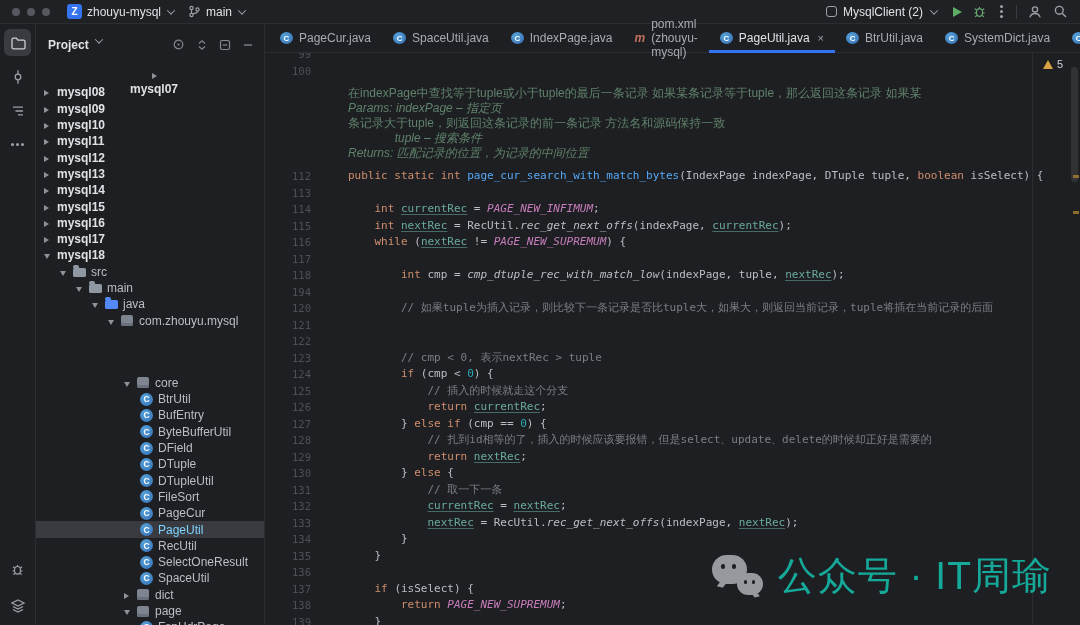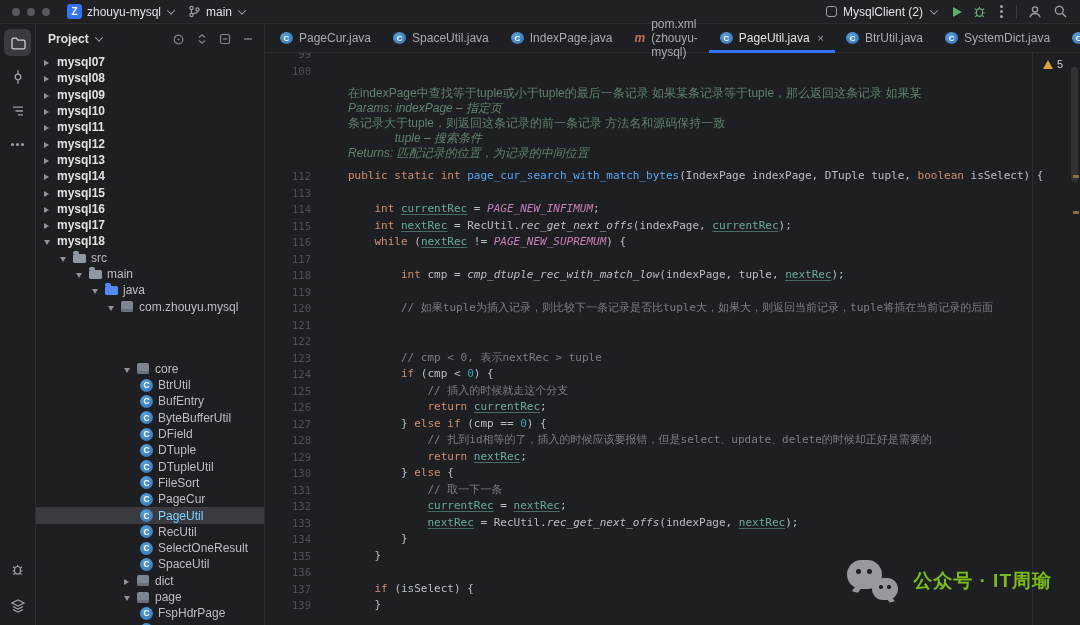--- a/index.html
+++ b/index.html
@@ -36,21 +36,21 @@
 
   
   .stripe { width:36px; flex:0 0 36px; border-right:1px solid #2B2D31; position:relative;
     display:flex; flex-direction:column; align-items:center; padding-top:5px; gap:7px; }
   .stripe-btn { width:27px; height:27px; border-radius:6px; display:flex; align-items:center; justify-content:center; }
   .stripe-btn.active { background:#393B40; }
   .stripe-bottom { position:absolute; bottom:6px; display:flex; flex-direction:column; gap:9px; align-items:center; }
 
   
   .project { width:229px; flex:0 0 229px; border-right:1px solid #2B2D31; display:flex; flex-direction:column; min-height:0; }
-  .project-header { height:30px; flex:0 0 30px; display:flex; align-items:center; padding:0 10px 0 12px; gap:5px; }
+  .project-header { height:30px; flex:0 0 30px; display:flex; align-items:flex-start; padding:0 10px 0 12px; gap:5px;margin-top:14px; }
   .ph-title { color:#DFE1E5; font-weight:600; }
   .ph-icons { margin-left:auto; display:flex; align-items:center; gap:11px; }
   .ph-ico { opacity:.8; display:flex; align-items:center; }
   .tree { flex:1; overflow:hidden; }
   .tree-row { height:16.3px; display:flex; align-items:center; white-space:nowrap; }
   .tree-row.selected { background:#393B40; }
   .tree-row.selected .tree-label { color:#7dd3fc; }
   .tri { flex:0 0 13px; display:inline-block; }
   .tri::before { content:""; display:inline-block; }
   .tri-right::before { border-left:5px solid #8E9299; border-top:3.5px solid transparent; border-bottom:3.5px solid transparent; }
@@ -98,21 +98,21 @@
 
   .margin-guide { position:absolute; top:0; bottom:0; left:767px; width:1px; background:#2B2D31; }
   .scroll-thumb { position:absolute; right:2px; top:14px; width:7px; height:115px; background:rgba(255,255,255,.09); border-radius:4px; }
   .tick { position:absolute; right:1px; width:6px; height:3px; background:#A8812F; opacity:.8; }
   .inspect-widget { position:absolute; top:4px; right:13px; display:flex; align-items:center; gap:4px;
     font-family:"Liberation Sans",sans-serif; font-size:11px; color:#CED0D6; background:rgba(30,31,34,.7); padding:1px 4px; border-radius:4px; }
   .warn-tri { width:0; height:0; border-left:5px solid transparent; border-right:5px solid transparent; border-bottom:9px solid #D9A343; }
 
   
   .watermark { position:absolute; right:28px; bottom:22px; display:flex; align-items:center; gap:14px; opacity:.9; }
-  .wm-text { color:#84cc16; font-family:"Liberation Sans","DejaVu Sans",sans-serif; font-size:19px; font-weight:700; letter-spacing:1px; }
+  .wm-text { color:#14b8a6; font-family:"Liberation Sans","DejaVu Sans",sans-serif; font-size:39px; font-weight:400; letter-spacing:1px; }
   .wc { position:relative; width:52px; height:44px; }
   .wc .b1 { position:absolute; left:0; top:1px; width:35px; height:29px; background:#A4A7AB; border-radius:16px; }
   .wc .b1::before, .wc .b1::after { content:""; position:absolute; top:9px; width:4.5px; height:4.5px; border-radius:50%; background:#1E1F22; }
   .wc .b1::before { left:9px; } .wc .b1::after { left:20px; }
   .wc .b2 { position:absolute; right:1px; bottom:3px; width:26px; height:22px; background:#A4A7AB; border-radius:12px; }
   .wc .b2::before, .wc .b2::after { content:""; position:absolute; top:7px; width:3.5px; height:3.5px; border-radius:50%; background:#1E1F22; }
   .wc .b2::before { left:7px; } .wc .b2::after { left:15px; }
   .wc .t1 { position:absolute; left:7px; top:26px; width:7px; height:7px; background:#A4A7AB; transform:skewX(-30deg) rotate(12deg); }
   .wc .t2 { position:absolute; right:6px; bottom:1px; width:6px; height:6px; background:#A4A7AB; transform:skewX(30deg) rotate(-12deg); }
 
@@ -229,21 +229,21 @@
             </svg>
           </span>
           <span class="ph-ico">
             <svg class="icon" width="12" height="12" viewBox="0 0 12 12" fill="none" stroke="#9DA0A8" stroke-width="1.4">
               <path d="M2 6h8"></path>
             </svg>
           </span>
         </span>
       </div>
       <div class="tree" id="tree">
-          <div class="tree-row" style="padding-left: 8px;">
+          <div class="tree-row" style="padding-left: 8px; flex-direction: column;">
             <span class="tri tri-right"></span>
             <span class="tree-label bold">mysql07</span>
           </div>
           <div class="tree-row" style="padding-left: 8px;">
             <span class="tri tri-right"></span>
             <span class="tree-label bold">mysql08</span>
           </div>
           <div class="tree-row" style="padding-left: 8px;">
             <span class="tri tri-right"></span>
             <span class="tree-label bold">mysql09</span>
@@ -430,39 +430,40 @@
             <div class="line doc"><span class="ln"></span><span class="lc"><span class="t-d">条记录大于tuple，则返回这条记录的前一条记录 方法名和源码保持一致</span></span></div>
             <div class="line doc"><span class="ln"></span><span class="lc"><span class="t-dt">              tuple – 搜索条件</span></span></div>
             <div class="line doc"><span class="ln"></span><span class="lc"><span class="t-dt">Returns: </span><span class="t-dt">匹配记录的位置，为记录的中间位置</span></span></div>
             <div class="line"><span class="ln">112</span><span class="lc"><span class="t-k">public static int </span><span class="t-m">page_cur_search_with_match_bytes</span><span class="t-p">(IndexPage indexPage, DTuple tuple, </span><span class="t-k">boolean</span><span class="t-p"> isSelect) {</span></span></div>
             <div class="line"><span class="ln">113</span><span class="lc"></span></div>
             <div class="line"><span class="ln">114</span><span class="lc"><span class="t-p">    </span><span class="t-k">int </span><span class="t-v">currentRec</span><span class="t-p"> = </span><span class="t-o">PAGE_NEW_INFIMUM</span><span class="t-p">;</span></span></div>
             <div class="line"><span class="ln">115</span><span class="lc"><span class="t-p">    </span><span class="t-k">int </span><span class="t-v">nextRec</span><span class="t-p"> = RecUtil.</span><span class="t-s">rec_get_next_offs</span><span class="t-p">(indexPage, </span><span class="t-v">currentRec</span><span class="t-p">);</span></span></div>
             <div class="line"><span class="ln">116</span><span class="lc"><span class="t-p">    </span><span class="t-k">while </span><span class="t-p">(</span><span class="t-v">nextRec</span><span class="t-p"> != </span><span class="t-o">PAGE_NEW_SUPREMUM</span><span class="t-p">) {</span></span></div>
             <div class="line"><span class="ln">117</span><span class="lc"></span></div>
             <div class="line"><span class="ln">118</span><span class="lc"><span class="t-p">        </span><span class="t-k">int </span><span class="t-p">cmp = </span><span class="t-s">cmp_dtuple_rec_with_match_low</span><span class="t-p">(indexPage, tuple, </span><span class="t-v">nextRec</span><span class="t-p">);</span></span></div>
-            <div class="line"><span class="ln">119</span><span class="lc"></span></div>
+            <div class="line"><span class="ln">194</span><span class="lc"></span></div>
             <div class="line"><span class="ln">120</span><span class="lc"><span class="t-p">        </span><span class="t-c">// 如果tuple为插入记录，则比较下一条记录是否比tuple大，如果大，则返回当前记录，tuple将插在当前记录的后面</span></span></div>
             <div class="line"><span class="ln">121</span><span class="lc"><span class="t-p">        </span></span></div>
             <div class="line"><span class="ln">122</span><span class="lc"></span></div>
             <div class="line"><span class="ln">123</span><span class="lc"><span class="t-p">        </span><span class="t-c">// cmp &lt; 0, 表示nextRec &gt; tuple</span></span></div>
             <div class="line"><span class="ln">124</span><span class="lc"><span class="t-p">        </span><span class="t-k">if </span><span class="t-p">(cmp &lt; </span><span class="t-n">0</span><span class="t-p">) {</span></span></div>
             <div class="line"><span class="ln">125</span><span class="lc"><span class="t-p">            </span><span class="t-c">// 插入的时候就走这个分支</span></span></div>
             <div class="line"><span class="ln">126</span><span class="lc"><span class="t-p">            </span><span class="t-k">return </span><span class="t-v">currentRec</span><span class="t-p">;</span></span></div>
             <div class="line"><span class="ln">127</span><span class="lc"><span class="t-p">        } </span><span class="t-k">else if </span><span class="t-p">(cmp == </span><span class="t-n">0</span><span class="t-p">) {</span></span></div>
             <div class="line"><span class="ln">128</span><span class="lc"><span class="t-p">            </span><span class="t-c">// 扎到id相等的了，插入的时候应该要报错，但是select、update、delete的时候却正好是需要的</span></span></div>
             <div class="line"><span class="ln">129</span><span class="lc"><span class="t-p">            </span><span class="t-k">return </span><span class="t-v">nextRec</span><span class="t-p">;</span></span></div>
             <div class="line"><span class="ln">130</span><span class="lc"><span class="t-p">        } </span><span class="t-k">else </span><span class="t-p">{</span></span></div>
             <div class="line"><span class="ln">131</span><span class="lc"><span class="t-p">            </span><span class="t-c">// 取一下一条</span></span></div>
             <div class="line"><span class="ln">132</span><span class="lc"><span class="t-p">            </span><span class="t-v">currentRec</span><span class="t-p"> = </span><span class="t-v">nextRec</span><span class="t-p">;</span></span></div>
             <div class="line"><span class="ln">133</span><span class="lc"><span class="t-p">            </span><span class="t-v">nextRec</span><span class="t-p"> = RecUtil.</span><span class="t-s">rec_get_next_offs</span><span class="t-p">(indexPage, </span><span class="t-v">nextRec</span><span class="t-p">);</span></span></div>
             <div class="line"><span class="ln">134</span><span class="lc"><span class="t-p">        }</span></span></div>
             <div class="line"><span class="ln">135</span><span class="lc"><span class="t-p">    }</span></span></div>
             <div class="line"><span class="ln">136</span><span class="lc"></span></div>
             <div class="line"><span class="ln">137</span><span class="lc"><span class="t-p">    </span><span class="t-k">if </span><span class="t-p">(isSelect) {</span></span></div>
+            <div class="line"><span class="ln">138</span><span class="lc"><span class="t-p">        </span><span class="t-k">return </span><span class="t-o">PAGE_NEW_SUPREMUM</span><span class="t-p">;</span></span></div>
             <div class="line"><span class="ln">139</span><span class="lc"><span class="t-p">    }</span></span></div>
           </div>
         <div class="margin-guide"></div>
         <div class="inspect-widget">
           <span class="warn-tri"></span>
           <span>5</span>
         </div>
         <div class="scroll-thumb"></div>
         <div class="tick" style="top:122px;"></div>
         <div class="tick" style="top:158px;"></div>

